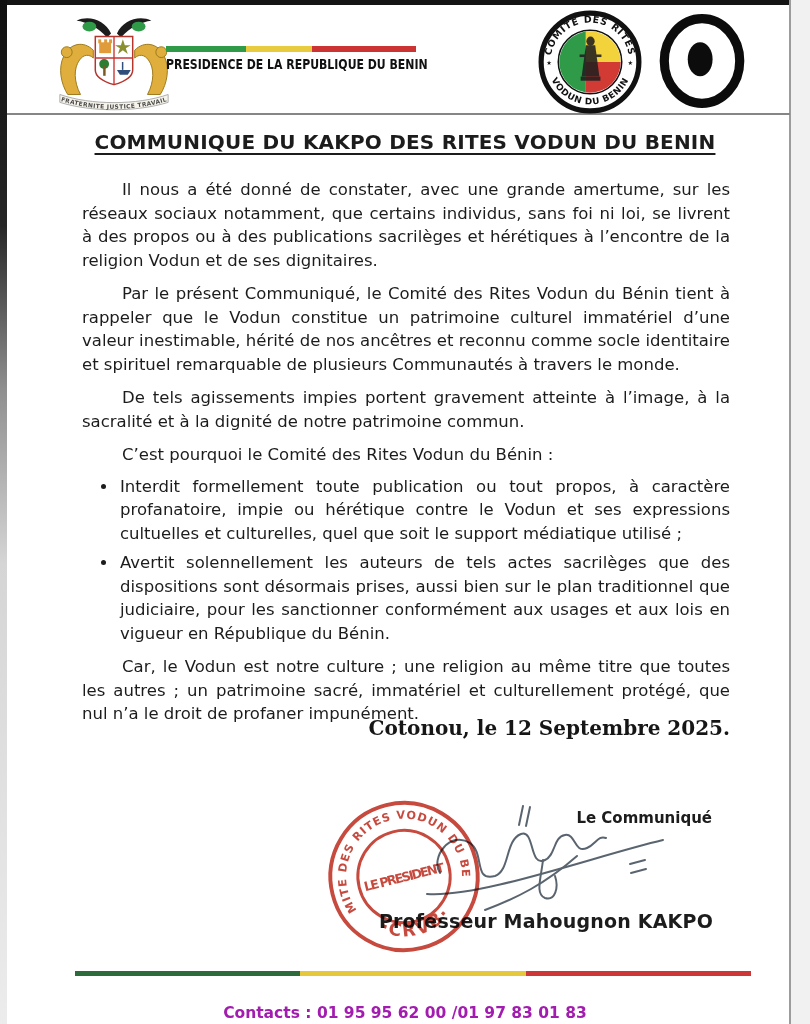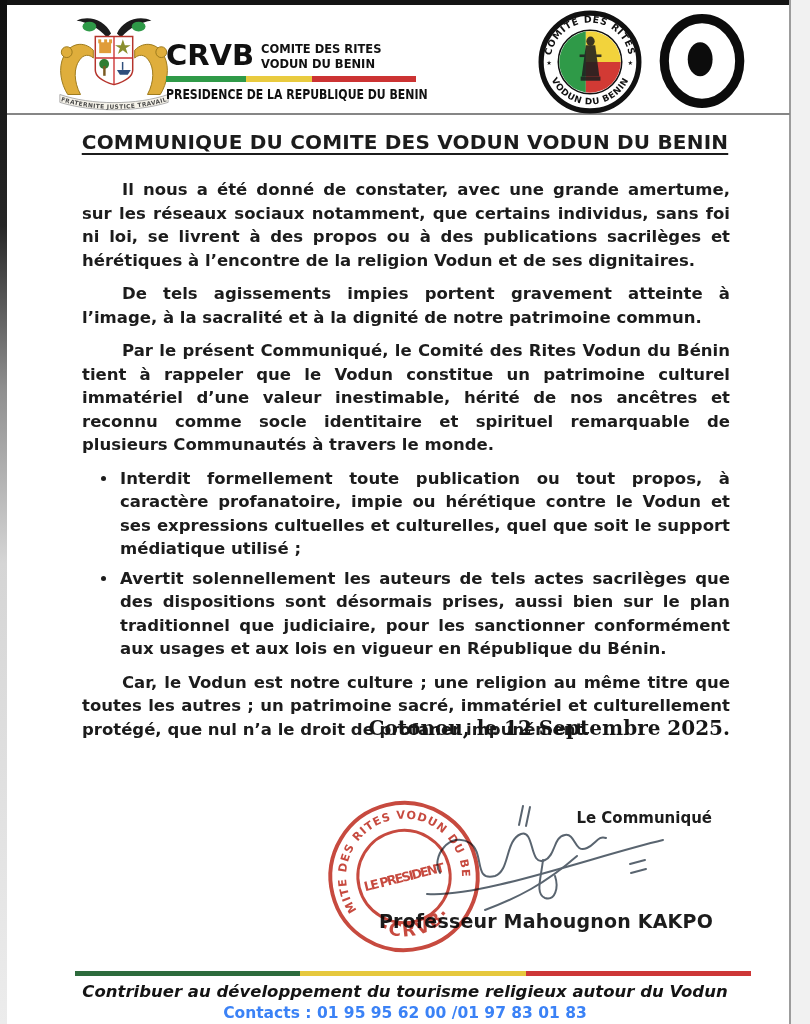--- a/index.html
+++ b/index.html
@@ -27,21 +27,21 @@
   .crvb-presidency{margin-top:4px;font-size:14px;font-weight:bold;white-space:nowrap;color:#111;
                    transform:scaleX(.78);transform-origin:left top;}
   .seal{position:absolute;left:538px;top:10px;}
   .oval{position:absolute;left:656px;top:12px;}
 
   
   .doc-title{position:absolute;top:130px;left:0;width:810px;text-align:center;
              font-size:20px;font-weight:bold;letter-spacing:.2px;
              text-decoration:underline;text-decoration-thickness:2px;text-underline-offset:4px;}
   .content{position:absolute;top:178px;left:82px;width:648px;font-size:16.5px;line-height:23.5px;
-           text-align:justify;font-weight:bold;}
+           text-align:justify;}
   .content p{margin:0 0 10px 0;text-indent:40px;}
   .content p.lead{margin-bottom:8px;}
   .content ul{margin:0 0 10px 0;padding-left:36px;}
   .content li{margin-bottom:6px;padding-left:2px;}
   .date-line{position:absolute;top:716px;right:80px;font-family:"DejaVu Serif","Liberation Serif",serif;
              font-size:20px;color:#161616;font-weight:bold;}
 
   
   .sig-for{position:absolute;top:783px;right:80px;font-size:15px;font-weight:bold;}
   .sig-role{position:absolute;top:809px;right:98px;font-size:15px;font-weight:bold;}
@@ -50,21 +50,21 @@
   .stamp{position:absolute;left:326px;top:798px;transform:rotate(-14deg);opacity:.92;mix-blend-mode:multiply;}
 
   
   .footer-bar{position:absolute;top:971px;left:75px;width:676px;height:5px;display:flex;}
   .footer-bar .g{flex:1;background:#2d6b3c;}
   .footer-bar .y{flex:1;background:#e6c83d;}
   .footer-bar .r{flex:1;background:#cd3737;}
   .footer-slogan{position:absolute;top:982px;left:0;width:810px;text-align:center;
                  font-size:16.5px;font-weight:bold;font-style:italic;color:#141414;}
   .footer-contacts{position:absolute;top:1004px;left:0;width:810px;text-align:center;
-                   font-size:15.5px;font-weight:bold;color:#3b82f6;}
+                   font-size:15.5px;font-weight:bold;color:#a21caf;}
 </style>
 </head>
 <body>
 
 <div class="page">
 
   <div class="edge-top"></div>
   <div class="edge-right-fill"></div>
   <div class="edge-right-line"></div>
   <div class="edge-left"></div>
@@ -103,27 +103,20 @@
 
       <path d="M10,83 C42,94 88,94 120,83 L120,91 C88,101 42,101 10,91 Z" fill="#f6f3ea" stroke="#9a9a9a" stroke-width=".8"></path>
       <path id="mottoPath" d="M12,90 C44,100 86,100 118,90" fill="none"></path>
       <text font-size="6" font-weight="bold" fill="#4a4a4a" letter-spacing=".4">
         <textPath href="#mottoPath" startOffset="50%" text-anchor="middle">FRATERNITE JUSTICE TRAVAIL</textPath>
       </text>
     </svg>
   </div>
 
   <div class="crvb-block">
-    <div class="crvb-row">
-      <div class="crvb-acronym">CRVB</div>
-      <div class="crvb-names">
-        <div>COMITE DES RITES</div>
-        <div>VODUN DU BENIN</div>
-      </div>
-    </div>
     <div class="crvb-bar">
       <div class="g"></div>
         <div class="y"></div>
         <div class="r"></div>
     </div>
     <div class="crvb-presidency">PRESIDENCE DE LA REPUBLIQUE DU BENIN</div>
   </div>
 
   <div class="seal">
     <svg width="104" height="104" viewBox="0 0 100 100">
@@ -156,26 +149,27 @@
     </svg>
   </div>
 
   <div class="oval">
     <svg width="92" height="98" viewBox="0 0 100 106">
       <ellipse cx="50" cy="53" rx="41" ry="46" fill="#ffffff" stroke="#0c0c0c" stroke-width="10"></ellipse>
       <ellipse cx="48" cy="51" rx="13.5" ry="18.5" fill="#0c0c0c"></ellipse>
     </svg>
   </div>
 
-  <div class="doc-title">COMMUNIQUE DU COMITE DES VODUN VODUN DU BENIN</div>
+  <div class="doc-title">COMMUNIQUE DU KAKPO DES RITES VODUN DU BENIN</div>
 
   <div class="content">
     <p>Il nous a été donné de constater, avec une grande amertume, sur les réseaux sociaux notamment, que certains individus, sans foi ni loi, se livrent à des propos ou à des publications sacrilèges et hérétiques à l’encontre de la religion Vodun et de ses dignitaires.</p>
+    <p>Par le présent Communiqué, le Comité des Rites Vodun du Bénin tient à rappeler que le Vodun constitue un patrimoine culturel immatériel d’une valeur inestimable, hérité de nos ancêtres et reconnu comme socle identitaire et spirituel remarquable de plusieurs Communautés à travers le monde.</p>
     <p>De tels agissements impies portent gravement atteinte à l’image, à la sacralité et à la dignité de notre patrimoine commun.</p>
-    <p>Par le présent Communiqué, le Comité des Rites Vodun du Bénin tient à rappeler que le Vodun constitue un patrimoine culturel immatériel d’une valeur inestimable, hérité de nos ancêtres et reconnu comme socle identitaire et spirituel remarquable de plusieurs Communautés à travers le monde.</p>
+    <p class="lead">C’est pourquoi le Comité des Rites Vodun du Bénin :</p>
     <ul>
       <li>Interdit formellement toute publication ou tout propos, à caractère profanatoire, impie ou hérétique contre le Vodun et ses expressions cultuelles et culturelles, quel que soit le support médiatique utilisé ;</li>
       <li>Avertit solennellement les auteurs de tels actes sacrilèges que des dispositions sont désormais prises, aussi bien sur le plan traditionnel que judiciaire, pour les sanctionner conformément aux usages et aux lois en vigueur en République du Bénin.</li>
     </ul>
     <p>Car, le Vodun est notre culture ; une religion au même titre que toutes les autres ; un patrimoine sacré, immatériel et culturellement protégé, que nul n’a le droit de profaner impunément.</p>
   </div>
 
   <div class="date-line">Cotonou, le 12 Septembre 2025.</div>
 
   <div class="sig-role">Le Communiqué</div>
@@ -210,16 +204,15 @@
       </text>
       <text x="80" y="85" font-size="13" font-weight="bold" fill="#c23a2e" text-anchor="middle" textLength="84">LE PRESIDENT</text>
     </svg>
   </div>
 
   <div class="footer-bar">
     <div class="g"></div>
       <div class="y"></div>
       <div class="r"></div>
   </div>
-  <div class="footer-slogan">Contribuer au développement du tourisme religieux autour du Vodun</div>
   <div class="footer-contacts">Contacts : 01 95 95 62 00 /01 97 83 01 83</div>
 
 </div>
 
 </body></html>

